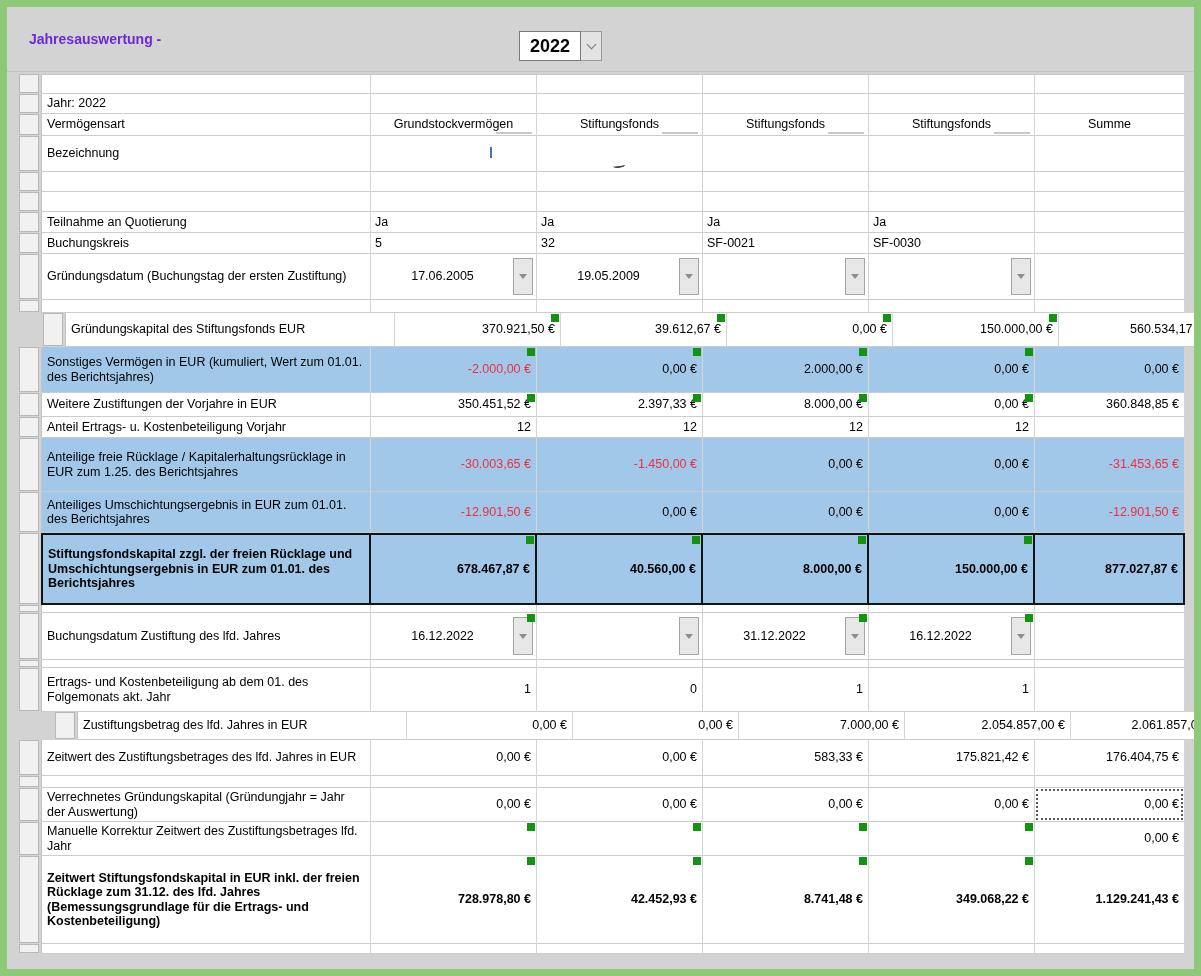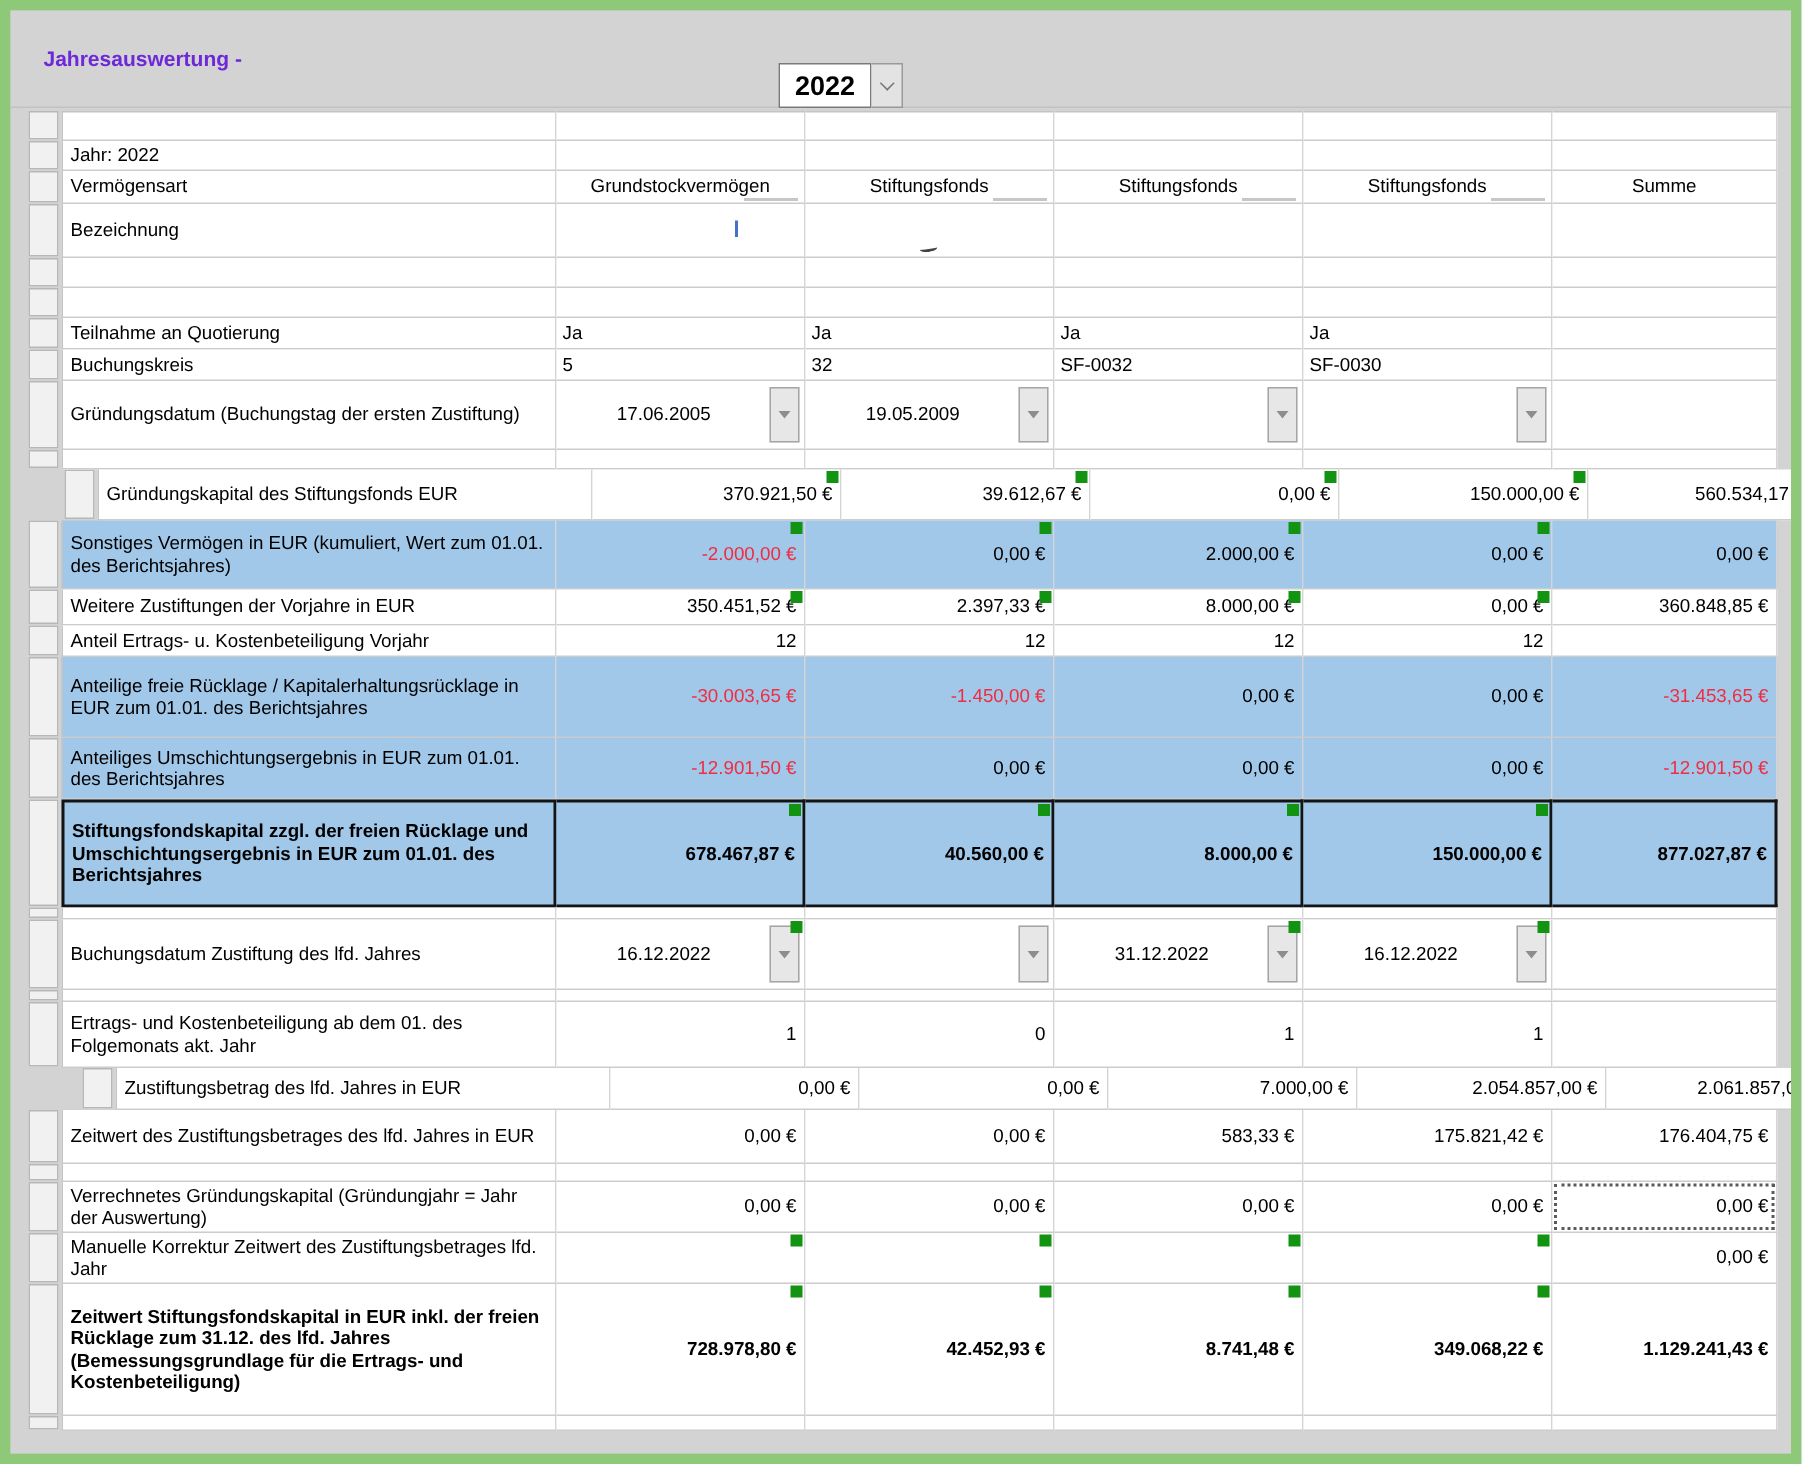--- a/index.html
+++ b/index.html
@@ -1,20 +1,20 @@
 <!DOCTYPE html>
 <html><head>
 <meta charset="utf-8">
 <style>
   html,body{margin:0;padding:0;}
   body{width:1201px;height:976px;font-family:"Liberation Sans",sans-serif;background:#ffffff;}
   .frame{box-sizing:border-box;width:1201px;height:976px;border:7px solid #8dc979;background:#d3d3d3;display:flex;flex-direction:column;overflow:hidden;}
   .titlebar{position:relative;height:64px;flex:0 0 64px;display:flex;align-items:center;padding-left:22px;background:#d3d3d3;border-bottom:1px solid #c2c2c2;}
   .title{font-size:14px;font-weight:bold;color:#6d28d9;}
-  .year-combo{position:absolute;left:512px;top:35px;display:flex;}
+  .year-combo{position:absolute;left:512px;top:24px;display:flex;}
   .year-field{box-sizing:border-box;width:62px;height:30px;background:#fff;border:1px solid #7a7a7a;display:flex;align-items:center;justify-content:center;font-size:18px;font-weight:bold;color:#000;}
   .year-btn{box-sizing:border-box;width:21px;height:30px;background:#e3e3e3;border:1px solid #9a9a9a;border-left:none;display:flex;align-items:center;justify-content:center;padding:0;cursor:default;}
   .chev{width:6px;height:6px;border-right:1.6px solid #777;border-bottom:1.6px solid #777;transform:rotate(45deg);margin-top:-3px;}
   .sheet{flex:1;padding:2px 9px 0 12px;background:#d3d3d3;}
   .tbl{width:1171px;}
   .row{display:grid;grid-template-columns:22px 330px 166px 166px 166px 166px 150px;}
   .gutter{box-sizing:border-box;background:#f1f1f1;border:1px solid #b7b7b7;margin:0 2px 1px 0;}
   .c{box-sizing:border-box;position:relative;background:#fff;border-right:1px solid #d5d5d5;border-bottom:1px solid #cccccc;display:flex;align-items:center;font-size:12.5px;color:#000;line-height:1.16;overflow:hidden;}
   .row:first-child .c{border-top:1px solid #c4c4c4;}
   .label{border-left:1px solid #c4c4c4;padding:2px 6px 2px 5px;}
@@ -153,21 +153,21 @@
           <div class="c label">
             <span>Buchungskreis</span>
           </div>
           <div class="c cell text">
             <span>5</span>
           </div>
           <div class="c cell text">
             <span>32</span>
           </div>
           <div class="c cell text">
-            <span>SF-0032</span>
+            <span>SF-0021</span>
           </div>
           <div class="c cell text">
             <span>SF-0030</span>
           </div>
           <div class="c cell"></div>
         </div>
         <div class="row" style="height: 46px;">
           <div class="gutter"></div>
           <div class="c label">
             <span>Gründungsdatum (Buchungstag der ersten Zustiftung)</span>
@@ -297,21 +297,21 @@
             <span>12</span>
           </div>
           <div class="c cell money">
             <span>12</span>
           </div>
           <div class="c cell"></div>
         </div>
         <div class="row blue" style="height: 54px;">
           <div class="gutter"></div>
           <div class="c label">
-            <span>Anteilige freie Rücklage / Kapitalerhaltungsrücklage in EUR zum 01.01. des Berichtsjahres</span>
+            <span>Anteilige freie Rücklage / Kapitalerhaltungsrücklage in EUR zum 1.25. des Berichtsjahres</span>
           </div>
           <div class="c cell money neg">
             <span>-30.003,65 €</span>
           </div>
           <div class="c cell money neg">
             <span>-1.450,00 €</span>
           </div>
           <div class="c cell money">
             <span>0,00 €</span>
           </div>

